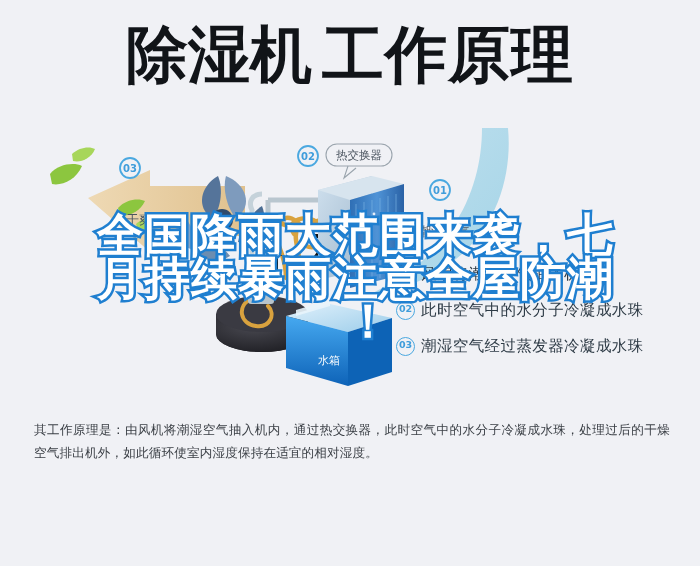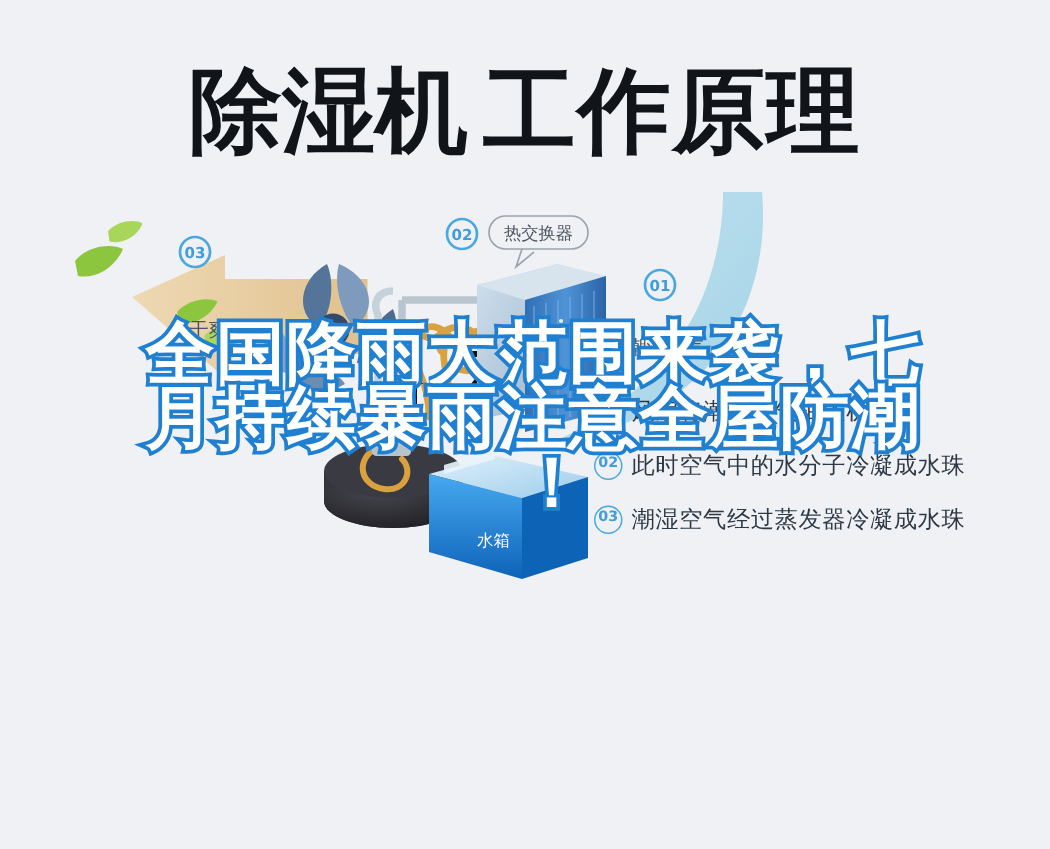--- a/index.html
+++ b/index.html
@@ -8,21 +8,21 @@
     background:#f0f1f5;
     font-family:"Liberation Sans","DejaVu Sans",sans-serif;
     overflow:hidden;
     position:relative;
   }
   .page{position:relative;width:700px;height:566px;background:#f0f1f5;}
 
   
   .title-wrap{
     position:absolute;left:0;top:24px;width:700px;height:100px;
-    display:flex;align-items:center;justify-content:center;
+    display:flex;justify-content:center;
   }
   .title{
     font-size:62px;font-weight:bold;color:#111418;
     letter-spacing:1px;line-height:1;
     font-family:"DejaVu Sans","Liberation Sans",sans-serif;
     white-space:nowrap;
   }
   .title .t1{letter-spacing:0px;}
   .title .t2{margin-left:10px;}
 
@@ -255,15 +255,16 @@
     </div>
   </div>
 
   <div class="overlay">
     <div class="ov-line ov-l1">全国降雨大范围来袭，七</div>
     <div class="ov-line ov-l2">月持续暴雨注意全屋防潮</div>
     <div class="ov-line ov-l3">！</div>
   </div>
 
   <div class="body-text">
+    <p class="para p2">其工作原理是：由风机将潮湿空气抽入机内，通过热交换器，此时空气中的水分子冷凝成水珠，处理过后的干燥空气排出机外，如此循环使室内湿度保持在适宜的相对湿度。</p>
   </div>
 
 </div>
 
 </body></html>

